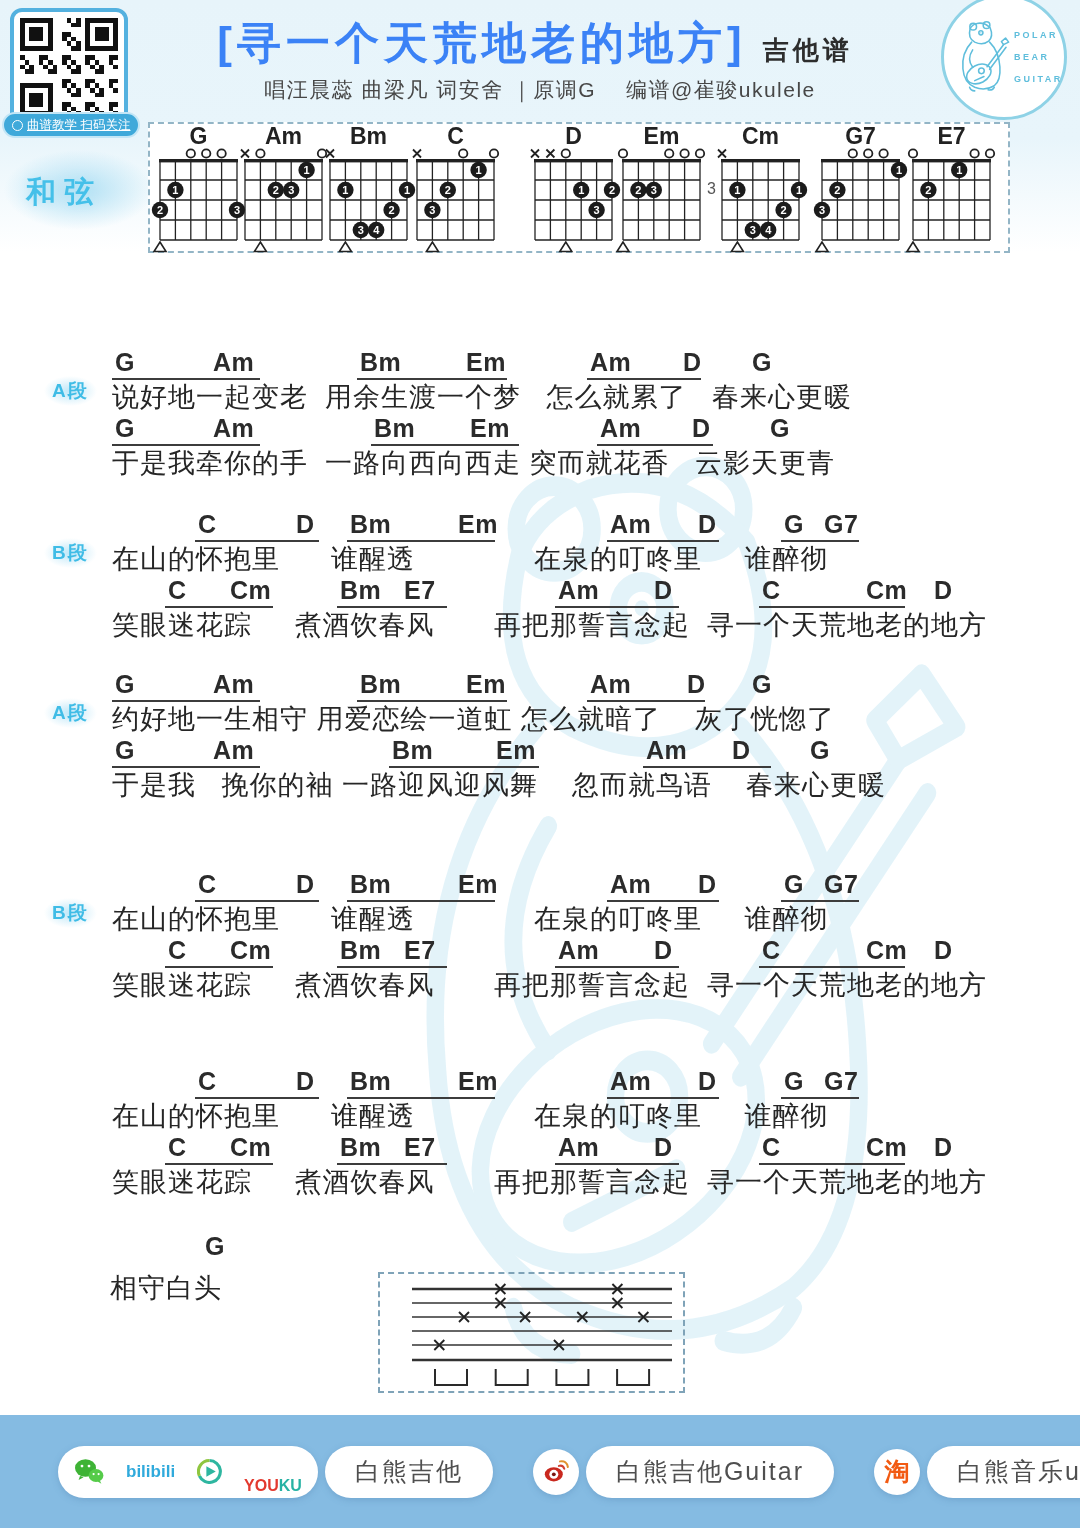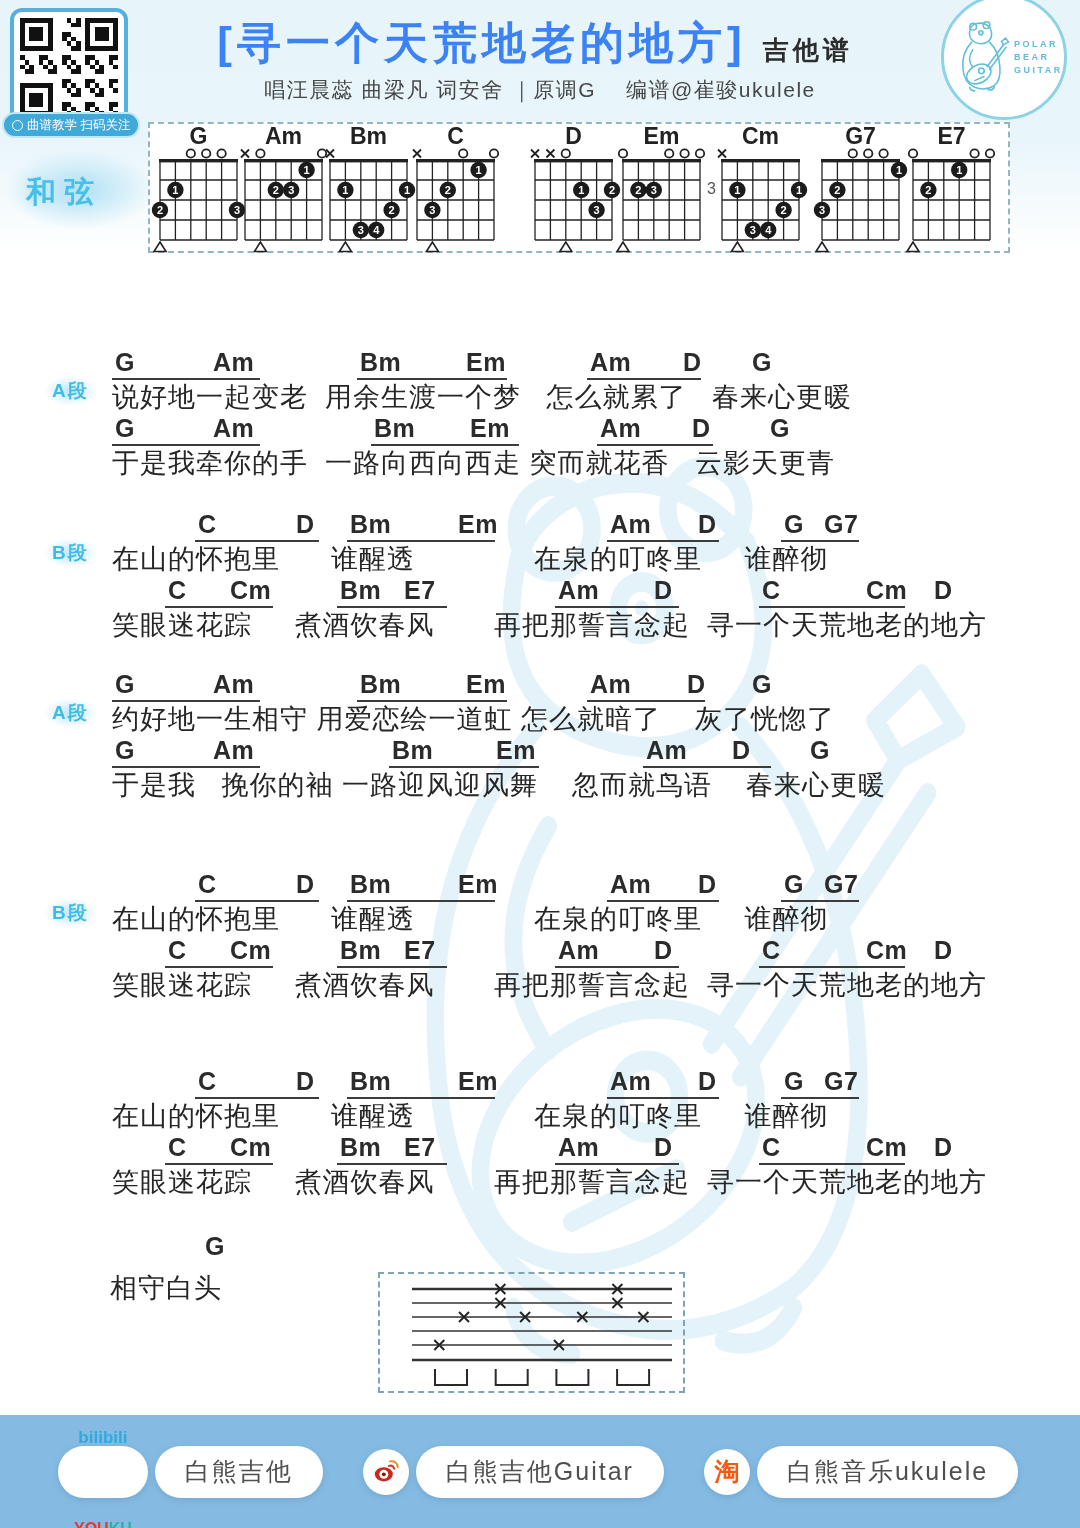--- a/index.html
+++ b/index.html
@@ -13,34 +13,34 @@
     background:radial-gradient(closest-side,rgba(168,221,243,.9),rgba(168,221,243,0));z-index:1;}
 
   
   .watermark{position:absolute;left:315px;top:430px;width:700px;height:990px;color:#CDEAF5;opacity:.55;z-index:0;}
 
   
   .qr{position:absolute;left:10px;top:8px;width:118px;height:118px;background:#fff;
     border:4px solid #54B1DF;border-radius:12px;padding:6px;box-sizing:border-box;z-index:3;}
   .qr svg{width:100%;height:100%;display:block;}
   .qr-caption{position:absolute;left:2px;top:112px;height:22px;background:#3FA9DA;border:2px solid #C3E6F6;
-    border-radius:13px;color:#fff;font-size:12.5px;display:flex;align-items:center;gap:4px;padding:0 8px;z-index:4;white-space:nowrap;}
+    border-radius:13px;color:#fff;font-size:12.5px;display:flex;align-items:center;gap:4px;padding:0 8px;z-index:4;white-space:nowrap;text-decoration:underline;}
   .qr-caption .mini-dot{width:9px;height:9px;border:1.5px solid #fff;border-radius:50%;flex:0 0 auto;}
 
   
   .title-row{position:absolute;top:14px;left:150px;right:160px;display:flex;justify-content:center;align-items:flex-end;gap:16px;z-index:2;}
   .main-title{font-size:44px;font-weight:800;letter-spacing:5px;color:#3b82f6;white-space:nowrap;}
   .title-tag{font-size:26px;font-weight:800;letter-spacing:4px;color:#2d2d2d;padding-bottom:5px;white-space:nowrap;}
   .subtitle{position:absolute;top:76px;left:0;right:0;text-align:center;font-size:21px;color:#474747;letter-spacing:1.5px;z-index:2;white-space:pre;}
 
   
   .logo-circle{position:absolute;left:941px;top:-6px;width:126px;height:126px;border-radius:50%;
     background:#fff;border:3px solid #8ED2E6;box-sizing:border-box;display:flex;align-items:center;z-index:6;}
   .logo-bear{width:58px;height:76px;color:#5FBEDC;margin-left:12px;flex:0 0 auto;}
-  .logo-text{display:flex;flex-direction:column;color:#5FBEDC;font-size:9px;letter-spacing:2.5px;line-height:13px;font-weight:600;}
+  .logo-text{display:flex;flex-direction:column;color:#5FBEDC;font-size:9px;letter-spacing:2.5px;line-height:13px;font-weight:600;gap:9px;}
 
   
   .chords-label{position:absolute;left:26px;top:172px;font-size:30px;letter-spacing:8px;color:#45C0E9;
     font-weight:700;text-shadow:0 0 10px #BDE6F6;z-index:2;}
   .chord-box{position:absolute;left:148px;top:122px;width:862px;height:131px;background:#fff;
     border:2px dashed #93B5C6;box-sizing:border-box;z-index:2;overflow:visible;}
   .chord-slot{position:absolute;top:0px;width:97px;overflow:visible;}
   .chord-name{height:24px;text-align:center;font-size:23px;font-weight:800;color:#222;line-height:24px;}
   .chord-grid{display:block;}
 
@@ -62,21 +62,21 @@
     box-sizing:border-box;z-index:2;}
   .strum-box svg{display:block;width:100%;height:100%;}
 
   
   .footer{position:absolute;left:0;bottom:0;width:100%;height:113px;background:#85BBE2;z-index:7;
     display:flex;align-items:center;}
   .badge-row{display:flex;align-items:center;margin-left:58px;}
   .pill{height:52px;background:#fff;border-radius:28px;display:flex;align-items:center;justify-content:center;
     box-shadow:0 2px 6px rgba(80,130,175,.35);}
   .pill.text-pill{padding:0 30px;font-size:25px;color:#4f4f4f;letter-spacing:2px;white-space:nowrap;}
-  .icons-pill{padding:0 16px;gap:22px;flex-direction:column;}
+  .icons-pill{padding:0 16px;gap:22px;}
   .bili-word{color:#30AADC;font-weight:800;font-size:17px;letter-spacing:0;}
   .youku-word{font-weight:800;font-size:16px;letter-spacing:0;margin-top:28px;}
   .youku-word .red{color:#E3392E;} .youku-word .teal{color:#27B2A4;}
   .circle-icon{width:46px;height:46px;background:#fff;border-radius:50%;display:flex;align-items:center;justify-content:center;
     box-shadow:0 2px 6px rgba(80,130,175,.35);flex:0 0 auto;}
   .taobao-char{color:#F25A12;font-size:25px;font-weight:800;}
   .sp40{width:40px;} .sp6{width:7px;}
 </style>
 </head>
 <body>

